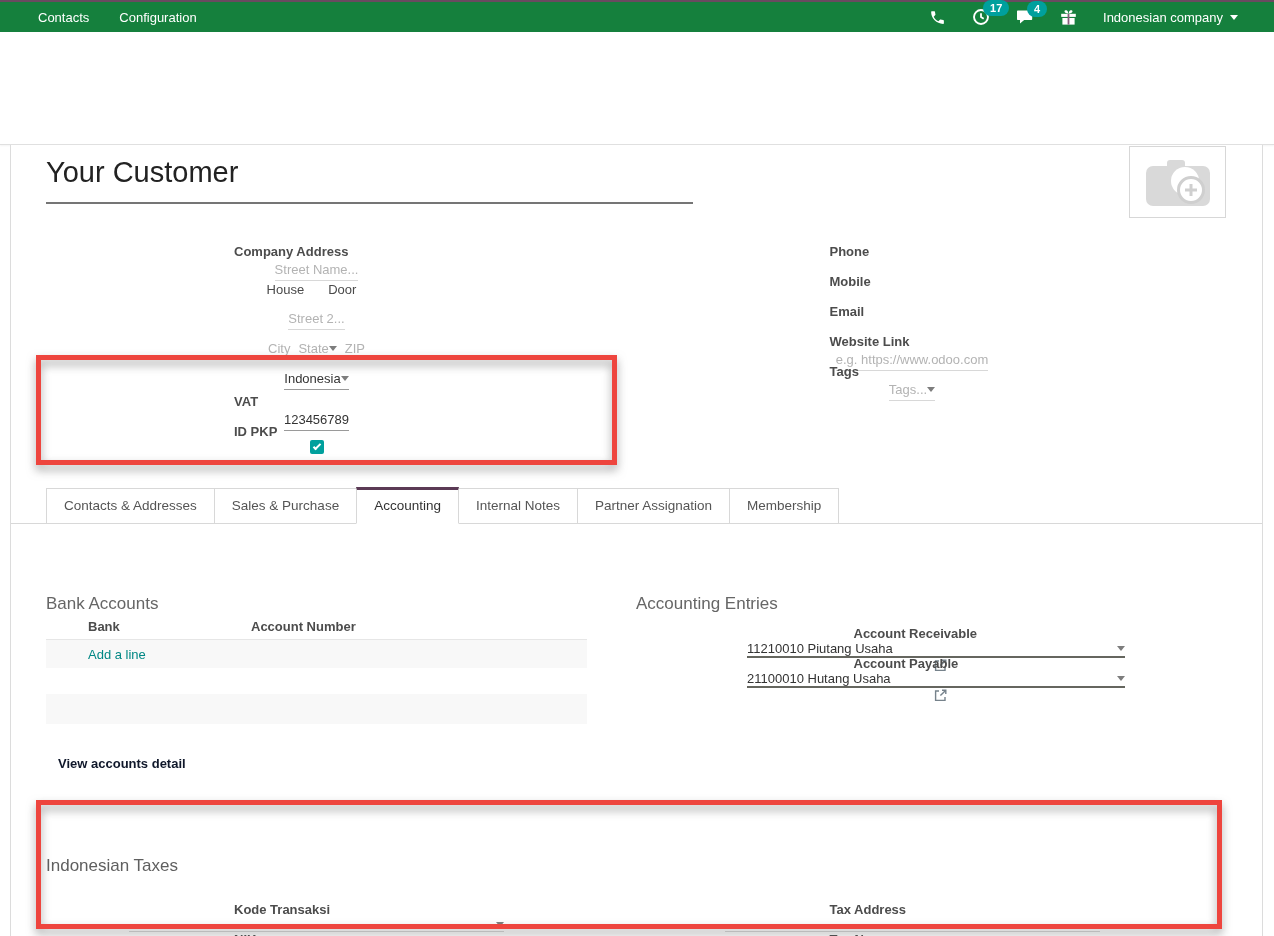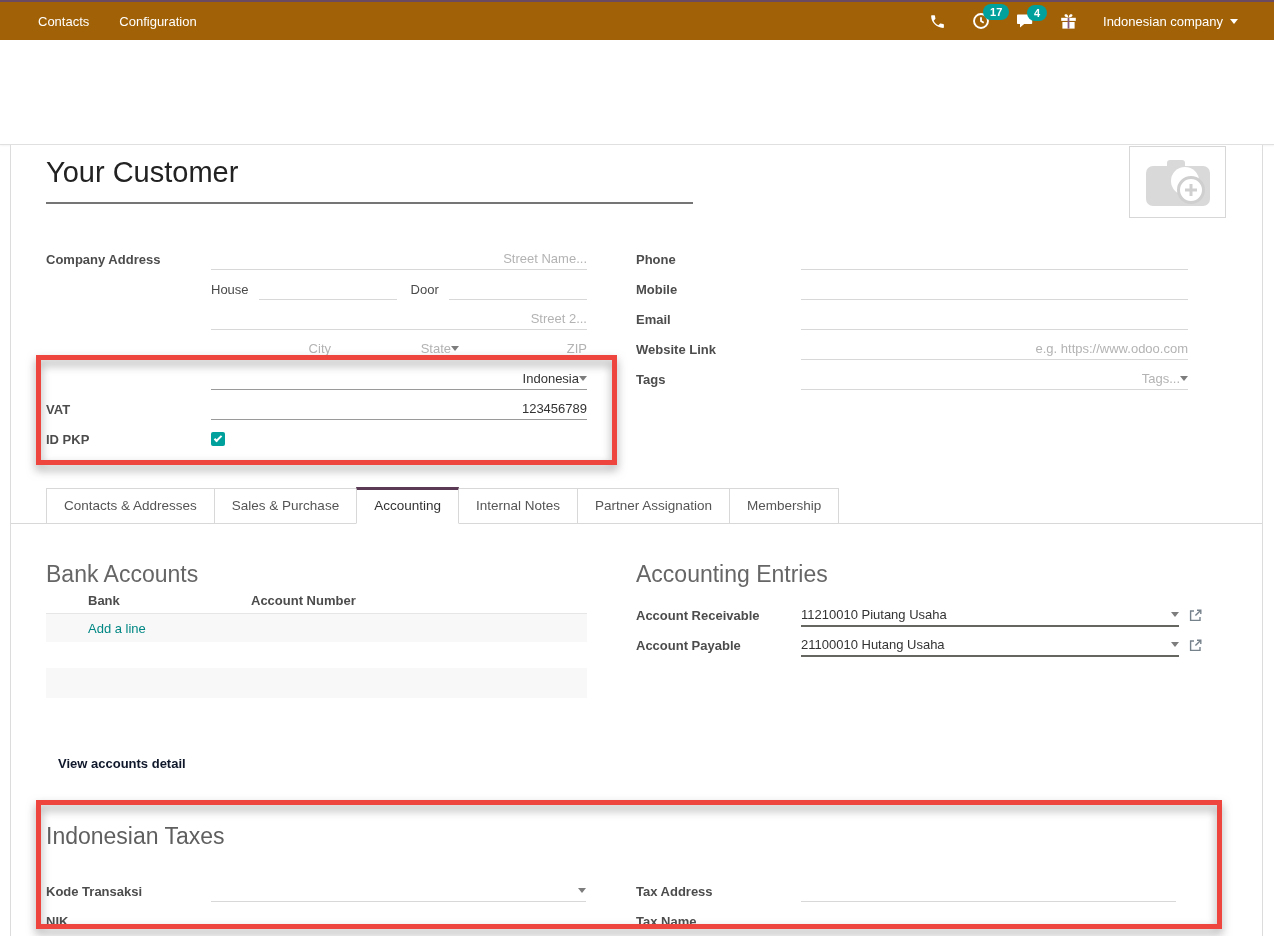--- a/index.html
+++ b/index.html
@@ -7,22 +7,22 @@
   body {
     position:relative;
     font-family:"Liberation Sans", sans-serif;
     background:#ffffff;
     color:#333;
     overflow:hidden;
   }
 
   
   .navbar {
-    position:absolute; top:0; left:0; width:1274px; height:40px;
-    background:#a16207; border-top:2px solid #6a4a60;
+    position:absolute; top:0; left:0; width:1274px; height:32px;
+    background:#15803d; border-top:2px solid #6a4a60;
     display:flex; align-items:center; color:#fff;
   }
   .nav-menus { display:flex; gap:30px; padding-left:38px; }
   .nav-menu { font-size:13px; font-weight:500; color:#fff; cursor:pointer; }
   .nav-right { margin-left:auto; display:flex; align-items:center; gap:26px; padding-right:36px; }
   .nav-iconbtn { position:relative; display:flex; align-items:center; cursor:pointer; }
   .nav-iconbtn svg { display:block; }
   .badge {
     position:absolute; top:-8px; left:11px;
     background:#00A09D; color:#fff; font-size:11px; font-weight:bold;
@@ -51,21 +51,21 @@
   .avatar-box {
     position:absolute; left:1118px; top:1px; width:97px; height:72px;
     border:1px solid #d7d7d7; background:#fff;
     display:flex; align-items:center; justify-content:center; cursor:pointer;
   }
 
   
   .col { position:absolute; }
   .col-left  { left:35px;  top:99px; width:541px; }
   .col-right { left:625px; top:99px; width:552px; }
-  .frow { display:flex; align-items:center; height:30px; }
+  .frow { display:flex; align-items:center; height:30px;flex-direction:column; }
   .flabel { width:165px; font-size:13px; font-weight:bold; color:#4c4c4c; flex:none; }
   .fwrap { flex:1; display:flex; align-items:center; }
   .line  { border-bottom:1px solid #d8d8d8; }
   .line-dark { border-bottom:1px solid #9a9a9a; }
   .field {
     height:22px; display:flex; align-items:center; justify-content:flex-end;
     font-size:13px; color:#333; flex:1;
   }
   .placeholder { color:#b3b3b3; }
   .inline-lbl { font-size:13px; color:#4a4a4a; flex:none; }
@@ -90,21 +90,21 @@
     height:35px; line-height:33px; padding:0 17px; font-size:13.5px; color:#555;
     background:#fff; border:1px solid #d8d8d8; border-bottom:none;
     margin-right:-1px; cursor:pointer; white-space:nowrap;
   }
   .tab.active {
     height:37px; line-height:32px; border-top:3px solid #5b3a55;
     margin-bottom:-1px; border-bottom:1px solid #fff; color:#333; z-index:2; position:relative;
   }
 
   
-  .section-heading { font-size:23px; color:#666; }
+  .section-heading { font-size:17px; color:#666;margin-top:33px; }
 
   .bank-section { position:absolute; left:35px; top:416px; width:541px; }
   .o-table { width:100%; font-size:13px; }
   .t-head { display:flex; height:26px; align-items:center; border-bottom:1px solid #e6e6e6; font-weight:bold; color:#4c4c4c; }
   .t-col1 { width:205px; padding-left:42px; flex:none; }
   .t-col2 { flex:1; }
   .t-row { display:flex; align-items:center; padding-left:42px; }
   .t-row.stripe { background:#f8f8f8; }
   .addline { color:#008784; cursor:pointer; }
 

